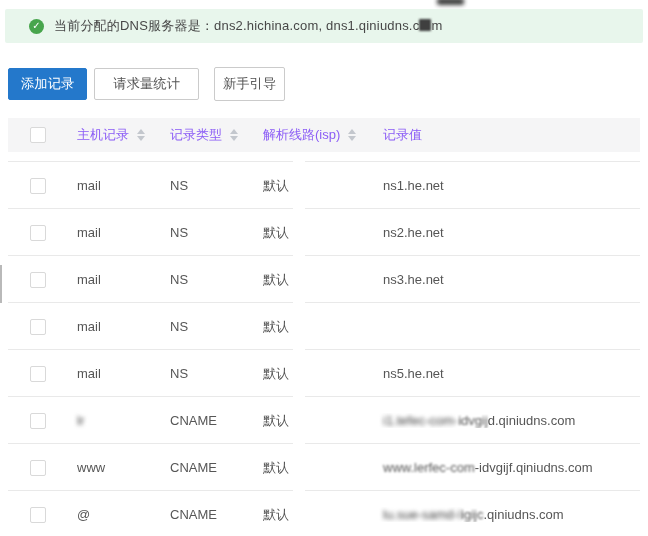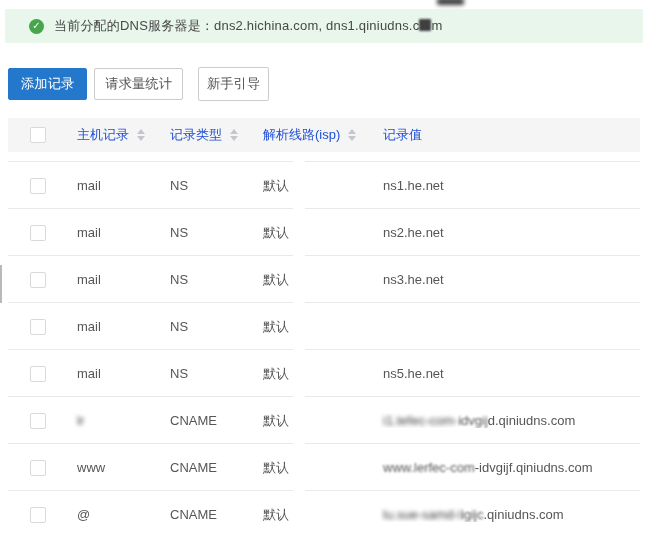--- a/index.html
+++ b/index.html
@@ -20,26 +20,26 @@
                 filter:blur(2px); opacity:.85; border-radius:2px; }
   .edge-mark { position:absolute; left:0; top:265px; width:2px; height:38px; background:#b9b9b9; }
 
   
   .toolbar { position:absolute; left:8px; top:67px; display:flex; align-items:center;border-radius:8px; }
   .btn { height:32px; display:inline-flex; align-items:center; justify-content:center;
          border-radius:2px; cursor:pointer; white-space:nowrap; }
   .btn-primary { background:#2478cb; color:#fff; border:1px solid #2478cb; padding:0 12px; margin-right:7px; }
   .btn-plain { background:#fff; color:#555; border:1px solid #cbcbcb; }
   .btn-plain.b2 { padding:0 6px; margin-right:17px; }
-  .btn-plain.b3 { padding:0 10px; margin-right:15px; }
+  .btn-plain.b3 { padding:0 18px; margin-right:15px; }
   .btn-plain.b4 { padding:16px 8px; }
 
   
   .table { position:absolute; left:8px; right:8px; top:118px; }
-  .thead { height:34px; background:#f5f5f6; display:flex; align-items:center; color:#1d4ed8; }
+  .thead { height:34px; background:#f5f5f6; display:flex; align-items:center; color:#8b5cf6; }
   .col-check { width:54px; flex:0 0 auto; display:flex; align-items:center; }
   .col-check .cbx { margin-left:22px; }
   .col-host { width:95px; flex:0 0 auto; padding-left:15px; display:flex; align-items:center; }
   .col-type { width:93px; flex:0 0 auto; padding-left:13px; display:flex; align-items:center; }
   .col-line { width:120px; flex:0 0 auto; padding-left:13px; display:flex; align-items:center; }
   .col-value { flex:1 1 auto; padding-left:13px; display:flex; align-items:center; white-space:nowrap; overflow:hidden; }
   .cbx { width:16px; height:16px; background:#fff; border:1px solid #d9d9d9; border-radius:2px; cursor:pointer; flex:0 0 auto; }
   .sorter { display:inline-flex; flex-direction:column; margin-left:8px; cursor:pointer; }
   .sorter i { width:0; height:0; border-left:4px solid transparent; border-right:4px solid transparent; display:block; }
   .sorter .up { border-bottom:5px solid #c3c7cd; margin-bottom:2px; }

